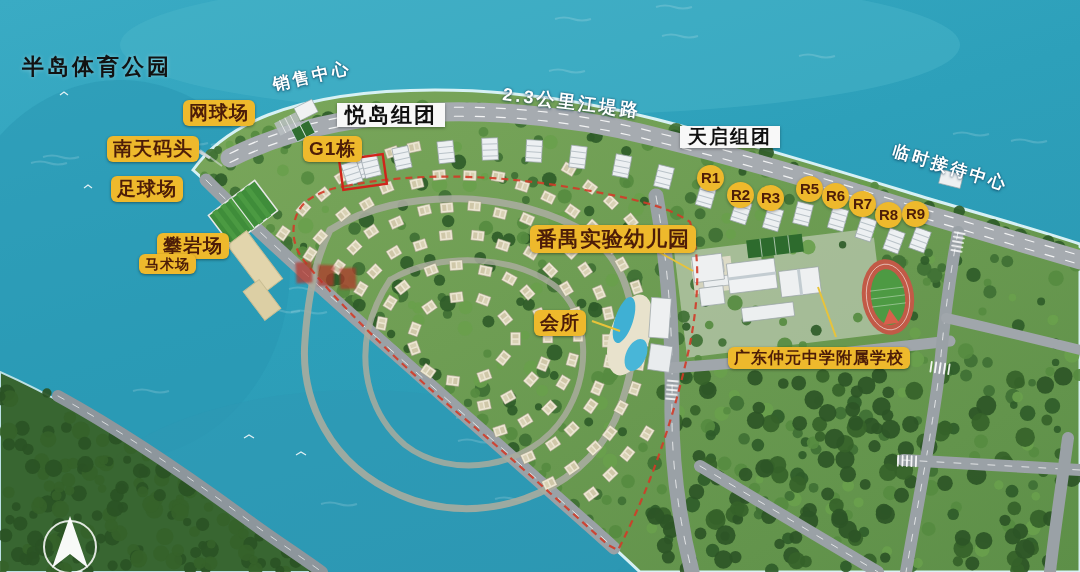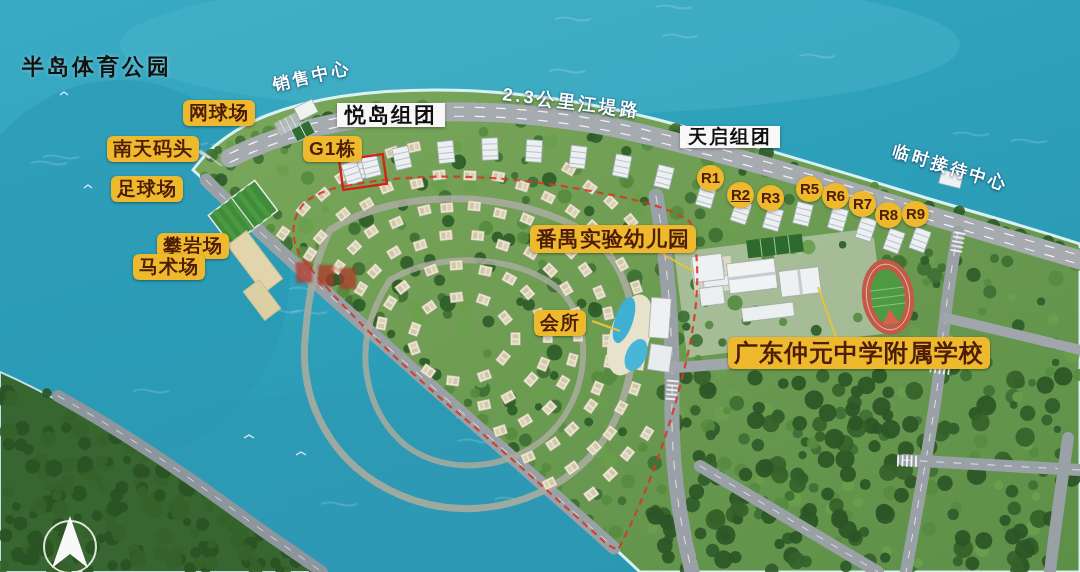--- a/index.html
+++ b/index.html
@@ -1613,25 +1613,25 @@
       <div class="lbl plain-black" style="left: 22px; top: 54px; font-size: 22px;">半岛体育公园</div>
       <div class="lbl white-box" style="left: 337px; top: 103px; font-size: 21px;">悦岛组团</div>
       <div class="lbl white-box" style="left: 680px; top: 126px; font-size: 19px;">天启组团</div>
       <div class="lbl water-label" style="left: 271px; top: 76px; font-size: 17px; transform: rotate(-13deg);">销售中心</div>
       <div class="lbl water-label" style="left: 504px; top: 84px; font-size: 18px; transform: rotate(7deg);">2.3公里江堤路</div>
       <div class="lbl water-label" style="left: 896px; top: 141px; font-size: 17px; transform: rotate(17deg);">临时接待中心</div>
       <div class="lbl badge" style="left: 183px; top: 100px; font-size: 19px;">网球场</div>
       <div class="lbl badge" style="left: 107px; top: 136px; font-size: 19px;">南天码头</div>
       <div class="lbl badge" style="left: 111px; top: 176px; font-size: 19px;">足球场</div>
       <div class="lbl badge" style="left: 126px; top: 233px; font-size: 19px; margin-left: 31px;">攀岩场</div>
-      <div class="lbl badge" style="left: 133px; top: 254px; font-size: 19px;">马术场</div>
+      <div class="lbl badge" style="left: 139px; top: 254px; font-size: 14px;">马术场</div>
       <div class="lbl badge" style="left: 303px; top: 136px; font-size: 19px; text-align: center;">G1栋</div>
       <div class="lbl badge" style="left: 530px; top: 219px; font-size: 21px; margin-top: 6px;">番禺实验幼儿园</div>
       <div class="lbl badge" style="left: 534px; top: 310px; font-size: 19px; text-align: center;">会所</div>
-      <div class="lbl badge" style="left: 728px; top: 337px; font-size: 24px;">广东仲元中学附属学校</div>
+      <div class="lbl badge" style="left: 728px; top: 347px; font-size: 16px;">广东仲元中学附属学校</div>
       <div class="lbl rbadge" style="left: 697px; top: 165px;">R1</div>
       <div class="lbl rbadge" style="left: 727px; top: 182px; text-decoration: underline;">R2</div>
       <div class="lbl rbadge" style="left: 757px; top: 185px;">R3</div>
       <div class="lbl rbadge" style="left: 784px; top: 176px; margin-left: 12px;">R5</div>
       <div class="lbl rbadge" style="left: 822px; top: 183px;">R6</div>
       <div class="lbl rbadge" style="left: 849px; top: 191px;">R7</div>
       <div class="lbl rbadge" style="left: 875px; top: 202px; text-align: center;">R8</div>
       <div class="lbl rbadge" style="left: 902px; top: 201px;">R9</div>
     </div>
 </div>

